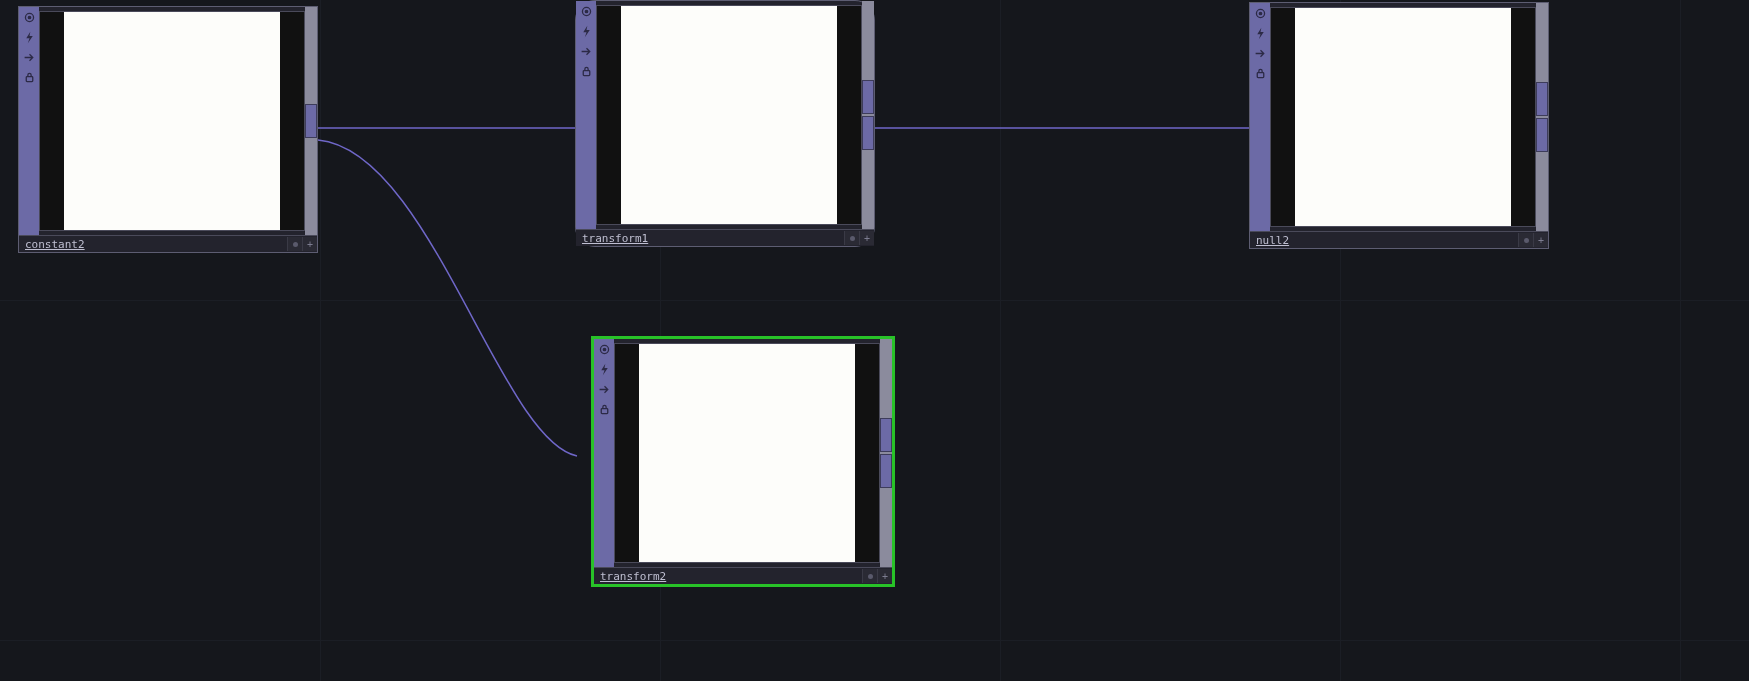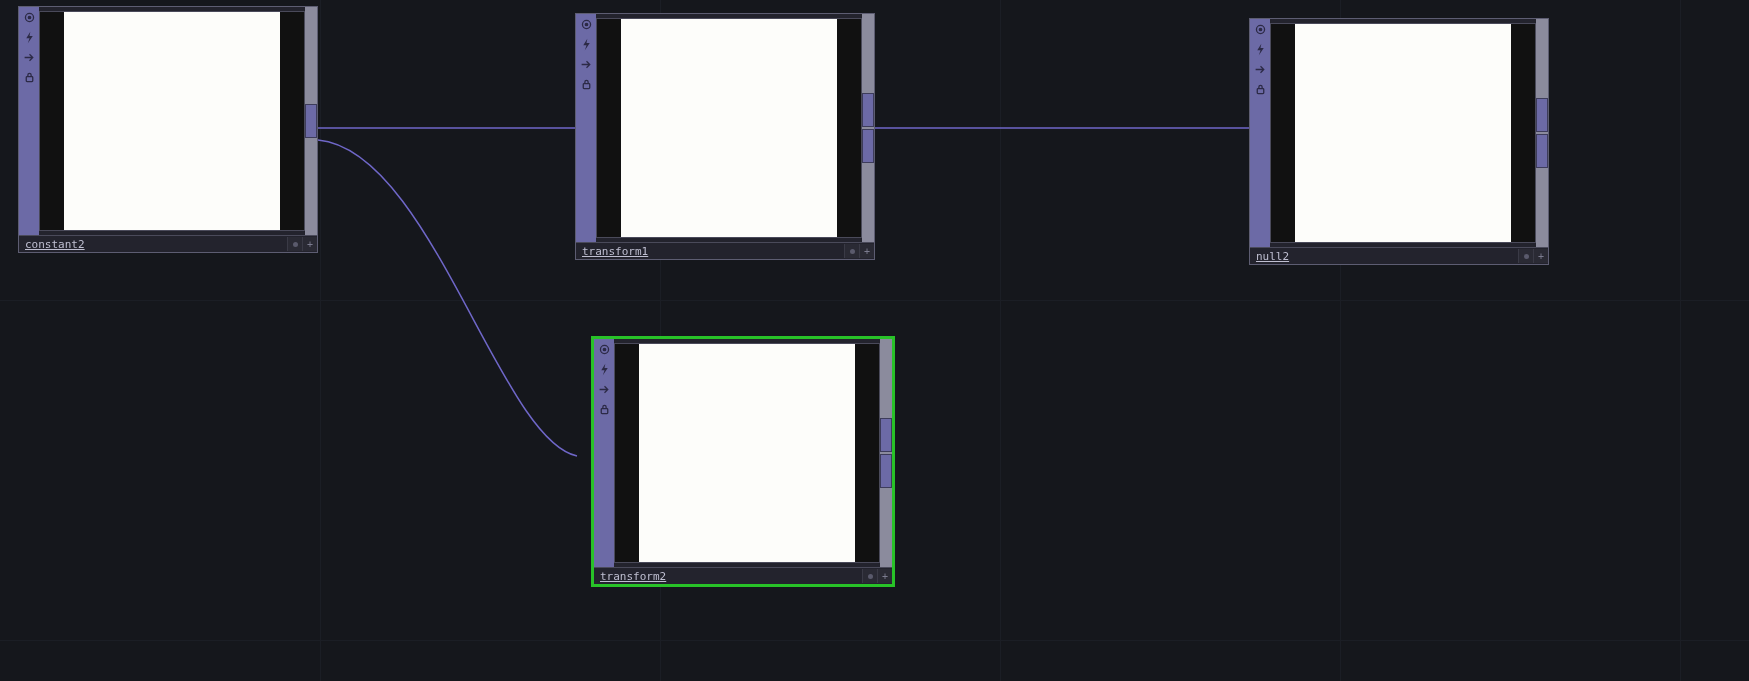--- a/index.html
+++ b/index.html
@@ -202,21 +202,21 @@
       <div class="port"></div>
     </div>
   </div>
   <div class="node-bottom">
     <div class="label">constant2</div>
     <div class="tinybtn dot"></div>
     <div class="tinybtn">+</div>
   </div>
 </div>
 
-<div class="node" style="left:575px; top:13px;">
+<div class="node" style="left:575px; top:0;border-radius:20px;">
   <div class="node-top">
     <div class="toolstrip">
       <div class="iconbtn">
         <svg viewBox="0 0 16 16">
             <circle cx="8" cy="8" r="5"></circle>
             <circle cx="8" cy="8" r="1.5" fill="#2c2a46"></circle>
           </svg>
       </div>
       <div class="iconbtn">
         <svg viewBox="0 0 16 16">
@@ -243,21 +243,21 @@
       <div class="port"></div>
     </div>
   </div>
   <div class="node-bottom">
     <div class="label">transform1</div>
     <div class="tinybtn dot"></div>
     <div class="tinybtn">+</div>
   </div>
 </div>
 
-<div class="node" style="left:1249px; top:18px;">
+<div class="node" style="left:1249px; top:2px;">
   <div class="node-top">
     <div class="toolstrip">
       <div class="iconbtn">
         <svg viewBox="0 0 16 16">
             <circle cx="8" cy="8" r="5"></circle>
             <circle cx="8" cy="8" r="1.5" fill="#2c2a46"></circle>
           </svg>
       </div>
       <div class="iconbtn">
         <svg viewBox="0 0 16 16">

